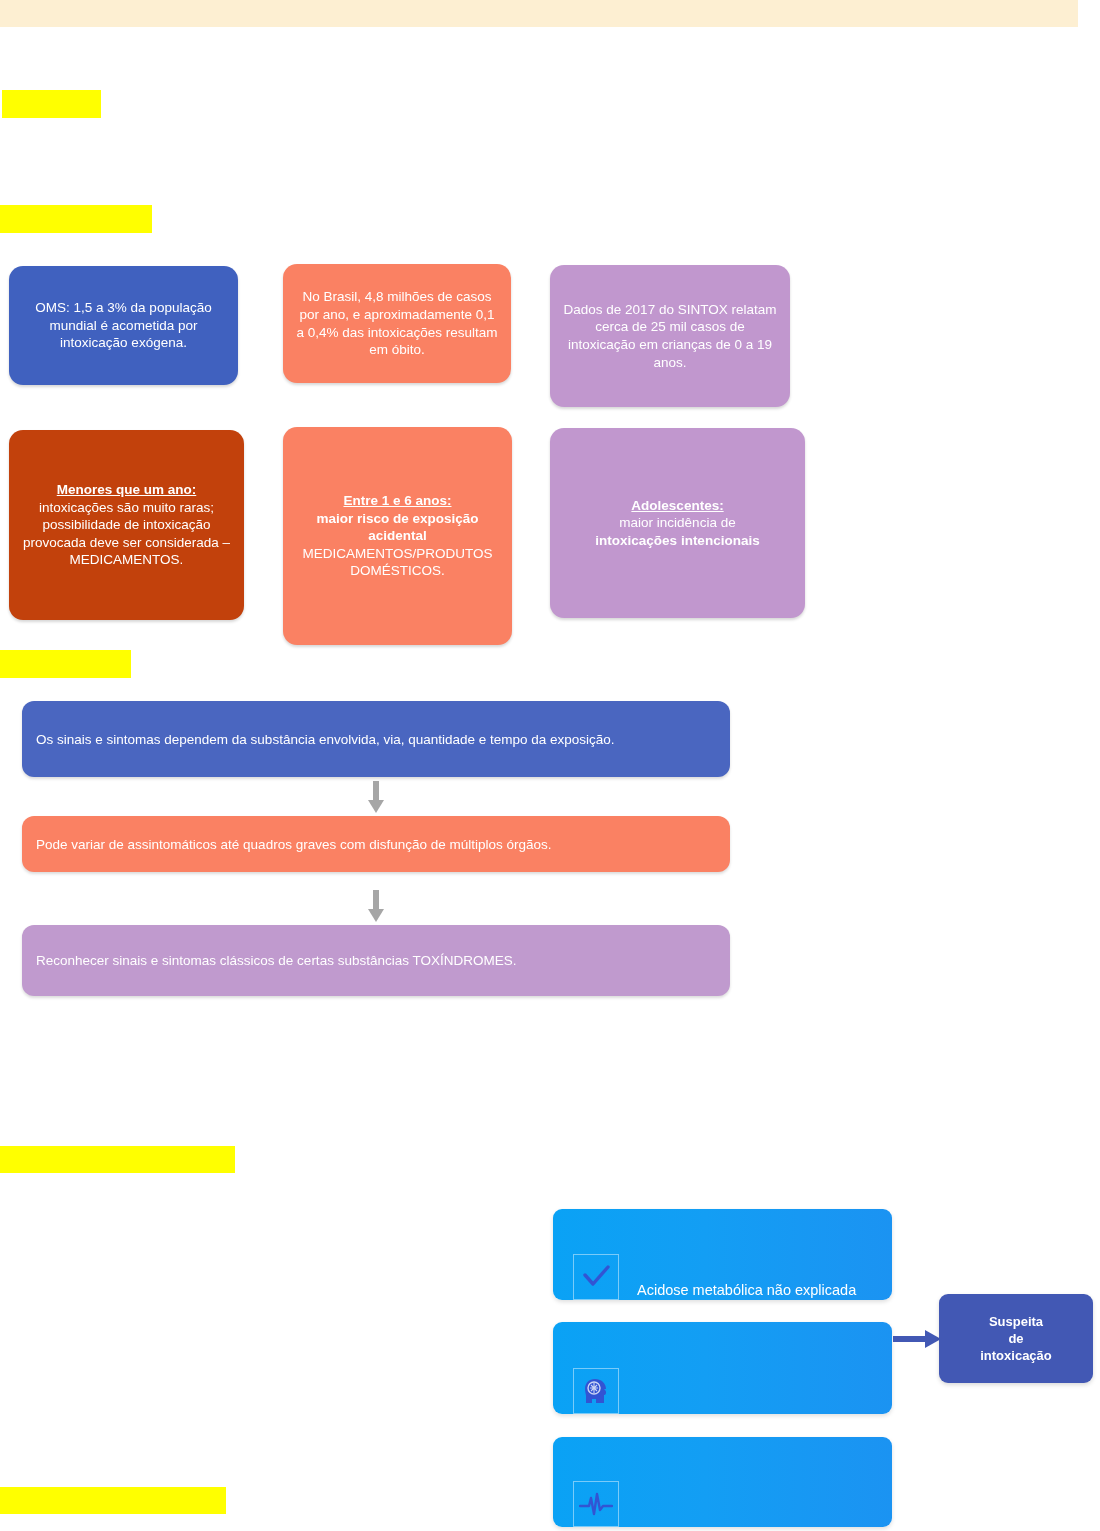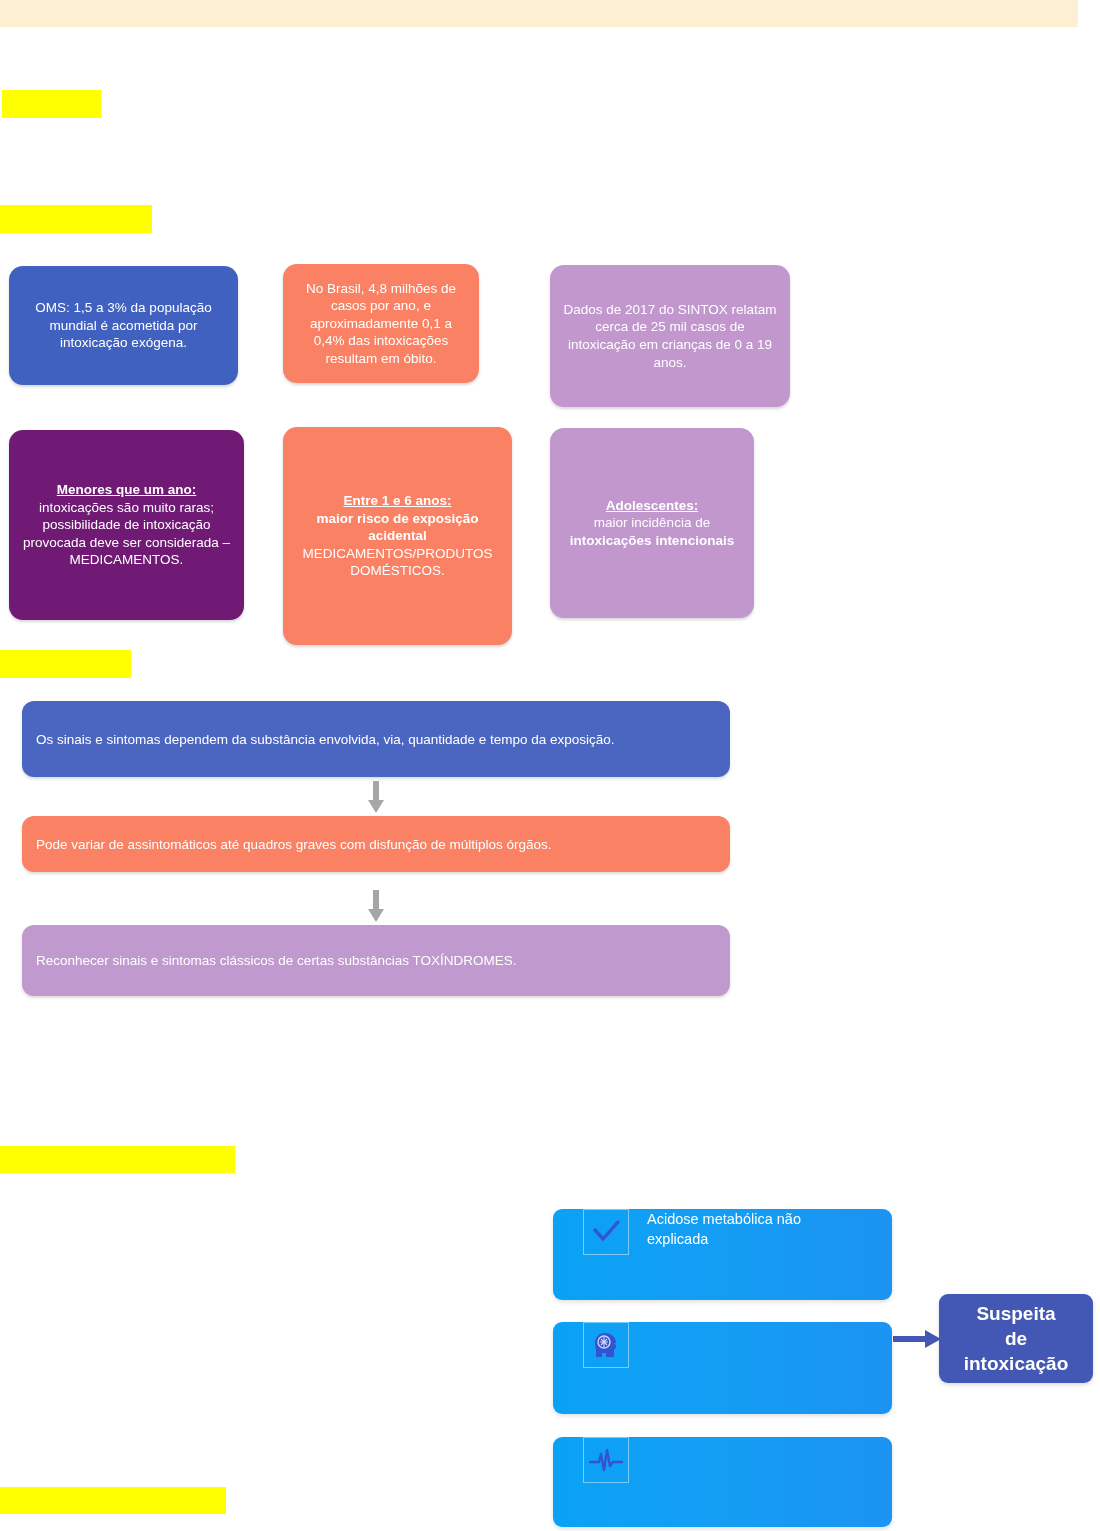--- a/index.html
+++ b/index.html
@@ -80,23 +80,23 @@
   .flow-arrow svg { display: block; }
 
   
   .bluecard {
     position: absolute;
     left: 553px;
     width: 339px;
     border-radius: 9px;
     background: linear-gradient(90deg, #0aa2f5 0%, #139ef4 45%, #1b93f2 100%);
     display: flex;
-    align-items: flex-start;
-    box-sizing: border-box;
-    padding: 0 30px;
+    align-items: flex-end;
+    box-sizing: border-box;
+    padding: 0 20px;
     box-shadow: 0 2px 4px rgba(0,0,0,0.13);
   }
   .bluecard .iconbox {
     width: 46px; height: 46px;
     border: 1.5px solid rgba(255,255,255,0.45);
     box-sizing: border-box;
     flex: 0 0 auto;
     display: flex; align-items: center; justify-content: center;
     margin-right: 18px;
   }
@@ -110,21 +110,21 @@
   
   #suspeita-box {
     position: absolute;
     left: 939px; top: 1294px;
     width: 154px; height: 89px;
     border-radius: 9px;
     background: #4258b4;
     display: flex; align-items: center; justify-content: center;
     text-align: center;
     font-weight: bold;
-    font-size: 19px;
+    font-size: 13px;
     line-height: 1.32;
     color: #ffffff;
     box-shadow: 0 2px 4px rgba(0,0,0,0.15);
   }
   #suspeita-arrow {
     position: absolute;
     left: 893px; top: 1328px;
     width: 48px; height: 22px;
     color: #4258b4;
   }
@@ -139,36 +139,36 @@
     <div class="highlight" style="left: 0px; top: 205px; width: 152px; height: 28px; background: rgb(255, 255, 0);"></div>
     <div class="highlight" style="left: 0px; top: 650px; width: 131px; height: 28px; background: rgb(255, 255, 0);"></div>
     <div class="highlight" style="left: 0px; top: 1146px; width: 235px; height: 27px; background: rgb(255, 255, 0);"></div>
     <div class="highlight" style="left: 0px; top: 1487px; width: 226px; height: 27px; background: rgb(255, 255, 0);"></div>
   </div>
 
 <div id="epidemiology-row">
     <div class="card blue" style="left: 9px; top: 266px; width: 229px; height: 119px; background: rgb(64, 97, 191);">
       <div class="txt">OMS: 1,5 a 3% da população mundial é acometida por intoxicação exógena.</div>
     </div>
-    <div class="card orange" style="left: 283px; top: 264px; width: 196px; height: 119px; background: rgb(250, 129, 99);">
+    <div class="card orange" style="left: 283px; top: 264px; width: 228px; height: 119px; background: rgb(250, 129, 99);">
       <div class="txt">No Brasil, 4,8 milhões de casos por ano, e aproximadamente 0,1 a 0,4% das intoxicações resultam em óbito.</div>
     </div>
     <div class="card purple" style="left: 550px; top: 265px; width: 240px; height: 142px; background: rgb(193, 151, 206);">
       <div class="txt">Dados de 2017 do SINTOX relatam cerca de 25 mil casos de intoxicação em crianças de 0 a 19 anos.</div>
     </div>
   </div>
 
 <div id="agegroup-row">
-    <div class="card blue" style="left: 9px; top: 430px; width: 235px; height: 190px; background: #701a75;">
+    <div class="card blue" style="left: 9px; top: 430px; width: 235px; height: 190px; background: #c2410c;">
       <div class="txt"><span class="lead-ul">Menores que um ano:</span><br><span>intoxicações são muito raras; possibilidade de intoxicação provocada deve ser considerada – MEDICAMENTOS.</span></div>
     </div>
     <div class="card orange" style="left: 283px; top: 427px; width: 229px; height: 218px; background: rgb(250, 129, 99);">
       <div class="txt"><span class="lead-ul">Entre 1 e 6 anos:</span><br><span class="lead-b">maior risco de exposição acidental</span><br><span>MEDICAMENTOS/PRODUTOS DOMÉSTICOS.</span></div>
     </div>
-    <div class="card purple" style="left: 550px; top: 428px; width: 204px; height: 190px; background: rgb(193, 151, 206);">
+    <div class="card purple" style="left: 550px; top: 428px; width: 255px; height: 190px; background: rgb(193, 151, 206);">
       <div class="txt"><span class="lead-ul">Adolescentes:</span><br><span>maior incidência de</span><br><span class="lead-b">intoxicações intencionais</span><br></div>
     </div>
   </div>
 
 <div id="signs-flow">
     <div class="flowbar blue" style="top: 701px; height: 76px; background: rgb(74, 102, 192);">
       <span>Os sinais e sintomas dependem da substância envolvida, via, quantidade e tempo da exposição.</span>
     </div>
     <div class="flowbar orange" style="top: 816px; height: 56px; background: rgb(250, 129, 99);">
       <span>Pode variar de assintomáticos até quadros graves com disfunção de múltiplos órgãos.</span>

